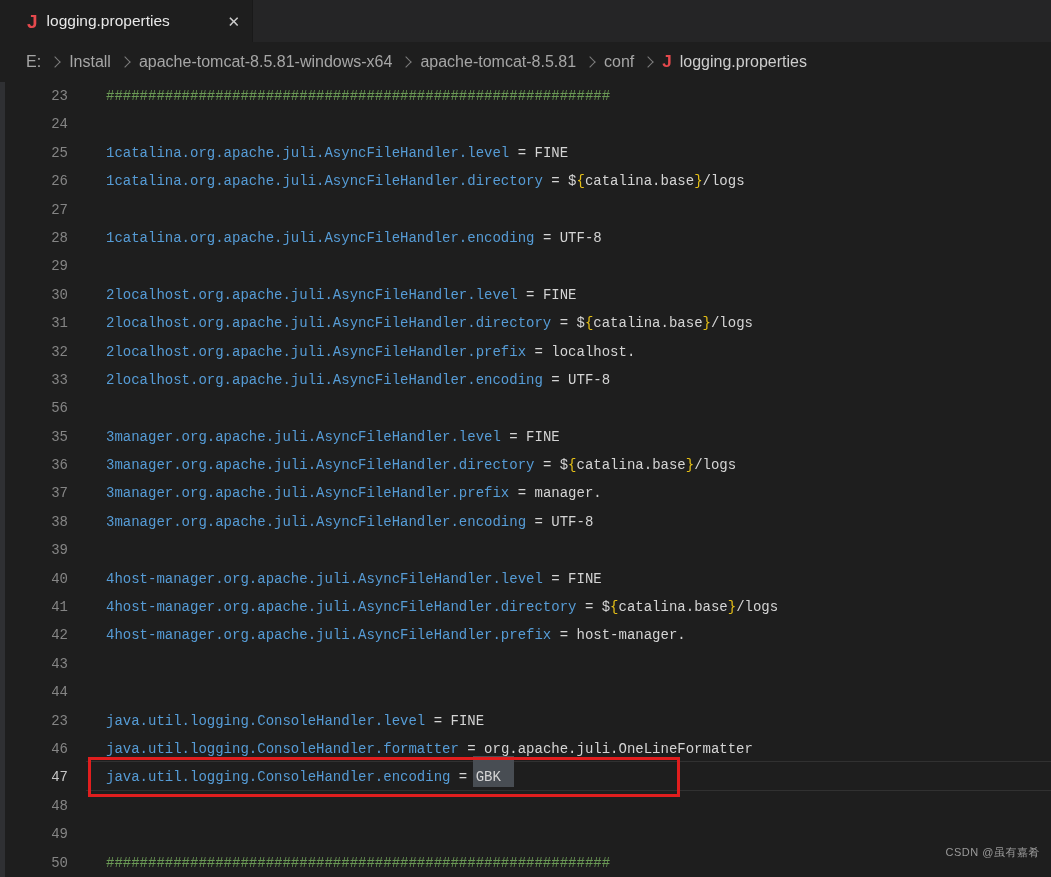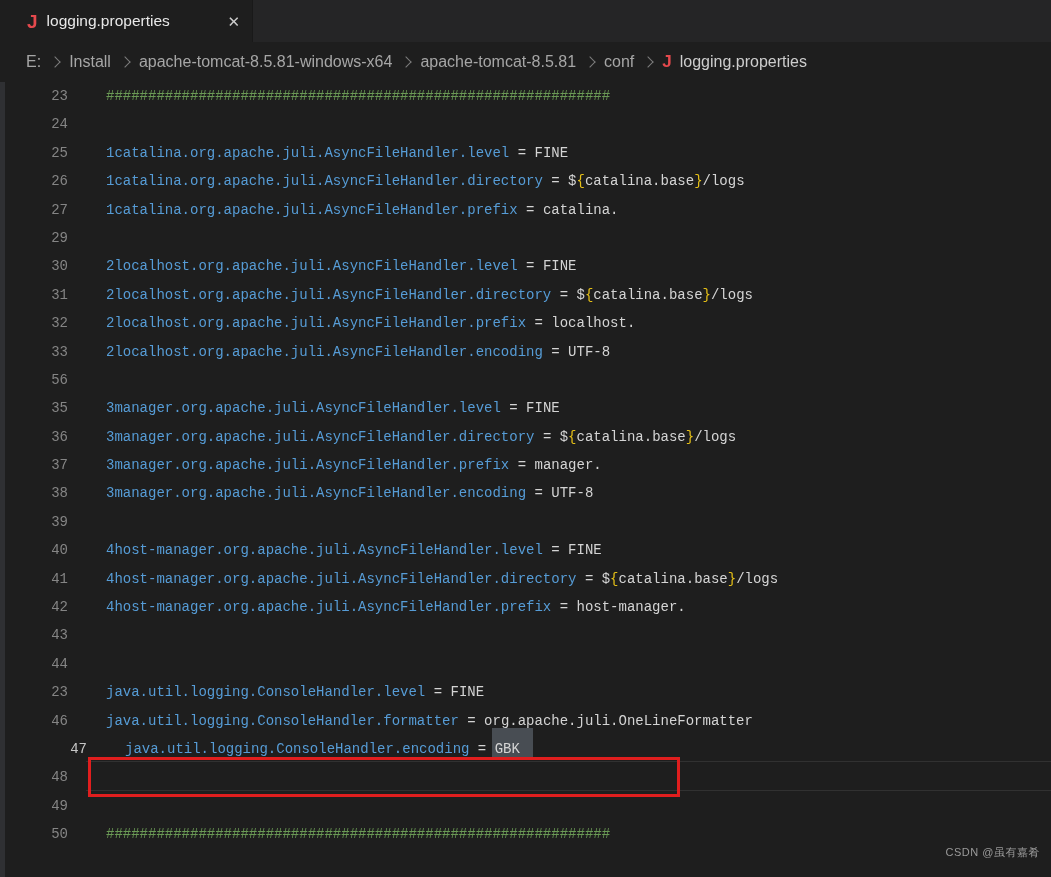--- a/index.html
+++ b/index.html
@@ -30,21 +30,21 @@
     transform:rotate(45deg);display:inline-block;margin:0 10px;flex:none;
   }
   .bc-file{color:#cdcdcd;cursor:pointer;}
   .bc-ficon{color:var(--file-icon-red,#e5494d);font-weight:700;font-size:17px;margin-right:8px;}
   
   .editor{position:absolute;top:82px;left:0;right:0;bottom:0;background:var(--editor-bg,#1e1e1e);}
   .leftstrip{position:absolute;left:0;top:0;width:5px;height:100%;background:#2f3033;z-index:4;}
   .lines{position:relative;z-index:1;}
   .line{display:flex;height:28.4px;line-height:28.4px;font-family:Liberation Mono, monospace;font-size:14px;}
   .ln{width:68px;flex:none;text-align:right;color:var(--line-number,#858585);cursor:pointer;}
-  .ln.active{color:var(--line-number-active,#c6c6c6);margin-left:19px;}
+  .ln.active{color:var(--line-number-active,#c6c6c6);}
   .code{white-space:pre;padding-left:38px;cursor:text;}
   .tok-c{color:var(--comment,#6a9955);}
   .tok-k{color:var(--key,#569cd6);}
   .tok-o{color:var(--value,#d4d4d4);}
   .tok-v{color:var(--value,#d4d4d4);}
   .tok-b{color:var(--brace,#e6c017);}
   .tok-hl{color:var(--value,#d4d4d4);background:var(--selection-bg,#484d53);padding:13px 13px 2px 3px;margin-left:-3px;}
   .cur-line{
     position:absolute;left:86px;right:0;top:679px;height:30px;box-sizing:border-box;
     border-top:1px solid #313131;border-bottom:1px solid #313131;z-index:0;
@@ -101,21 +101,24 @@
         <div class="line">
           <span class="ln">25</span>
           <span class="code"><span class="tok-k">1catalina.org.apache.juli.AsyncFileHandler.level</span><span class="tok-o"> = </span><span class="tok-v">FINE</span></span>
         </div>
         <div class="line">
           <span class="ln">26</span>
           <span class="code"><span class="tok-k">1catalina.org.apache.juli.AsyncFileHandler.directory</span><span class="tok-o"> = </span><span class="tok-v">$</span><span class="tok-b">{</span><span class="tok-v">catalina.base</span><span class="tok-b">}</span><span class="tok-v">/logs</span></span>
         </div>
         <div class="line">
           <span class="ln">27</span>
-          <span class="code"><span class="tok-k">1catalina.org.apache.juli.AsyncFileHandler.prefix</span><span class="tok-o"> = </span><span class="tok-v">catalina.</span></span>
+        </div>
+        <div class="line">
+          <span class="ln">28</span>
+          <span class="code"><span class="tok-k">1catalina.org.apache.juli.AsyncFileHandler.encoding</span><span class="tok-o"> = </span><span class="tok-v">UTF-8</span></span>
         </div>
         <div class="line">
           <span class="ln">29</span>
           <span class="code"></span>
         </div>
         <div class="line">
           <span class="ln">30</span>
           <span class="code"><span class="tok-k">2localhost.org.apache.juli.AsyncFileHandler.level</span><span class="tok-o"> = </span><span class="tok-v">FINE</span></span>
         </div>
         <div class="line">

